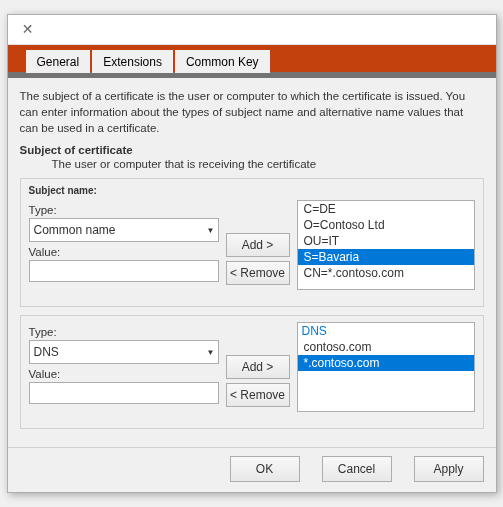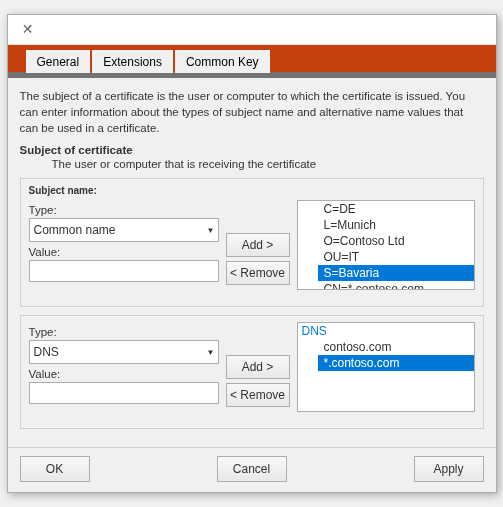--- a/index.html
+++ b/index.html
@@ -168,21 +168,20 @@
       border: 1px solid #adadad;
       background: white;
       overflow-y: auto;
       font-size: 12px;
     }
     .listbox-item {
       padding: 1px 6px;
       cursor: pointer;
       color: #333;
       white-space: nowrap;
-      margin-left: 20px;
     }
     .listbox-item.selected {
       background: #0078d7;
       color: white;
     }
     .listbox-header {
       padding: 1px 4px;
       color: #0078d7;
       font-size: 12px;
       background: white;
@@ -194,22 +193,22 @@
       background: #f0f0f0;
     }
     .group-label {
       font-size: 10px;
       font-weight: bold;
       color: #333;
       margin-bottom: 4px;
     }
     .footer {
       display: flex;
-      justify-content: space-between;
-      gap: 6px;
+      justify-content: flex-end;
+      gap: 22px;
       padding: 8px 12px 10px 12px;
       border-top: 1px solid #d0d0d0;
     }
     .footer-btn {
       width: 70px;
       height: 26px;
       border: 1px solid #adadad;
       background: linear-gradient(to bottom, #f8f8f8, #e8e8e8);
       font-size: 12px;
       cursor: pointer;
@@ -256,21 +255,20 @@
           <div class="field-label">Value:</div>
           <input type="text" value="" style="">
         </div>
         <div class="mid-panel">
           <button class="btn">Add &gt;</button>
           <button class="btn">&lt; Remove</button>
         </div>
         <div class="right-panel">
           <div class="listbox">
             <div class="listbox-item">C=DE</div>
-            <div class="listbox-item">L=Munich</div>
             <div class="listbox-item">O=Contoso Ltd</div>
             <div class="listbox-item">OU=IT</div>
             <div class="listbox-item selected">S=Bavaria</div>
             <div class="listbox-item">CN=*.contoso.com</div>
           </div>
         </div>
       </div>
     </div>
 
     <div class="section-group">

